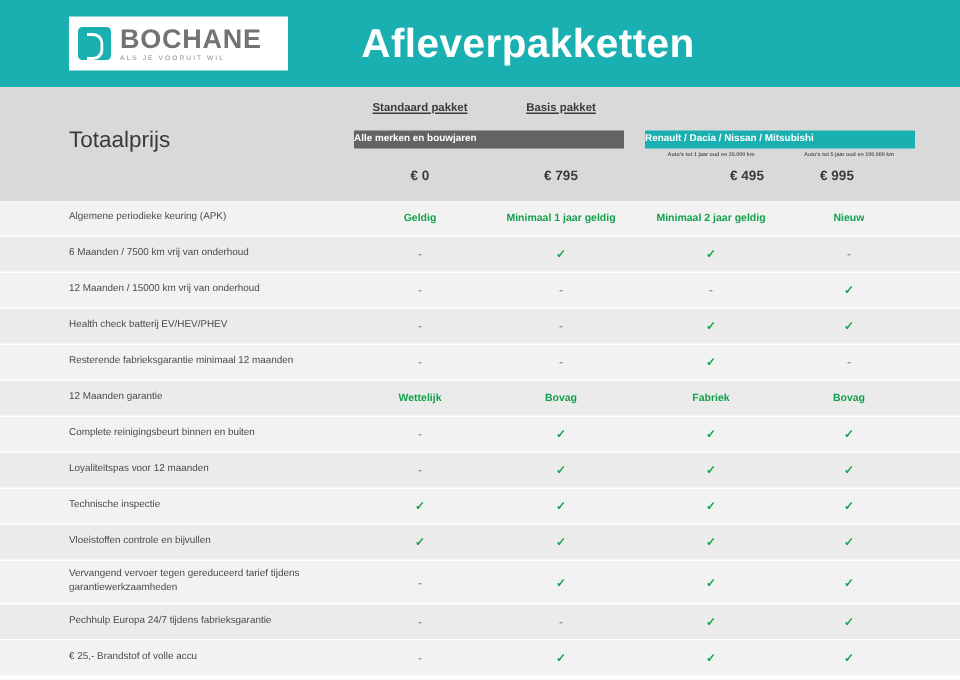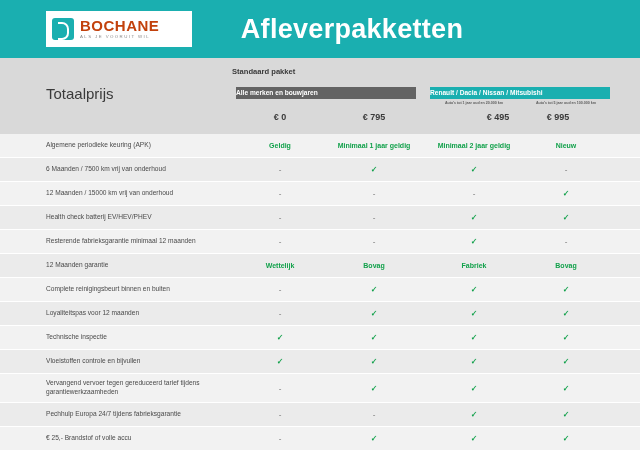--- a/index.html
+++ b/index.html
@@ -38,21 +38,21 @@
   .logo-mark:after{
     content:"";
     position:absolute;left:6px;top:4px;
     width:9px;height:14px;
     border:2px solid #ffffff;
     border-left:none;
     border-radius:0 7px 7px 0;
   }
   .logo-text{margin-left:6px;line-height:1;}
   .logo-name{
-    font-size:15px;font-weight:bold;color:#c2410c;letter-spacing:0.5px;
+    font-size:18px;font-weight:bold;color:#737373;letter-spacing:0.5px;
   }
   .logo-sub{
     font-size:4.4px;color:#8a8a8a;letter-spacing:1.4px;margin-top:2px;
   }
   .header-title{
     position:absolute;
     left:0;right:0;
     text-align:center;
     color:#ffffff;
     font-size:27px;
@@ -64,20 +64,22 @@
 
   
   .band{
     position:relative;
     height:54px;
     background:#d9d9d9;
   }
   .col{
     position:absolute;
     top:0;height:100%;
+    text-align:center;
+    text-decoration:underline;
   }
   .col-title{
     font-size:7.6px;font-weight:bold;color:#3a3a3a;
     padding-top:9px;
   }
   .brandbar{
     margin:5px auto 0;
     background:#636363;
     color:#ffffff;
     font-size:6.6px;
@@ -155,20 +157,23 @@
         <div class="logo-sub">ALS JE VOORUIT WIL</div>
       </div>
     </div>
     <div class="header-title">Afleverpakketten</div>
   </div>
 
   <div class="band">
     <div class="col" style="left:232px;width:96px;">
       <div class="col-title">Standaard pakket</div>
     </div>
+    <div class="col" style="left:328px;width:92px;">
+      <div class="col-title">Basis pakket</div>
+    </div>
     <div class="brandbar" style="position:absolute;left:236px;width:180px;top:24px;">Alle merken en bouwjaren</div>
 
     <div class="brandbar teal" style="position:absolute;left:430px;width:180px;top:24px;">Renault / Dacia / Nissan / Mitsubishi</div>
     <div class="note" style="position:absolute;left:428px;width:92px;top:38px;text-align:center;">Auto's tot 1 jaar oud en 20.000 km</div>
     <div class="note" style="position:absolute;left:520px;width:92px;top:38px;text-align:center;">Auto's tot 5 jaar oud en 100.000 km</div>
 
     <div class="total-label">Totaalprijs</div>
   </div>
 
   <div class="price-row">

